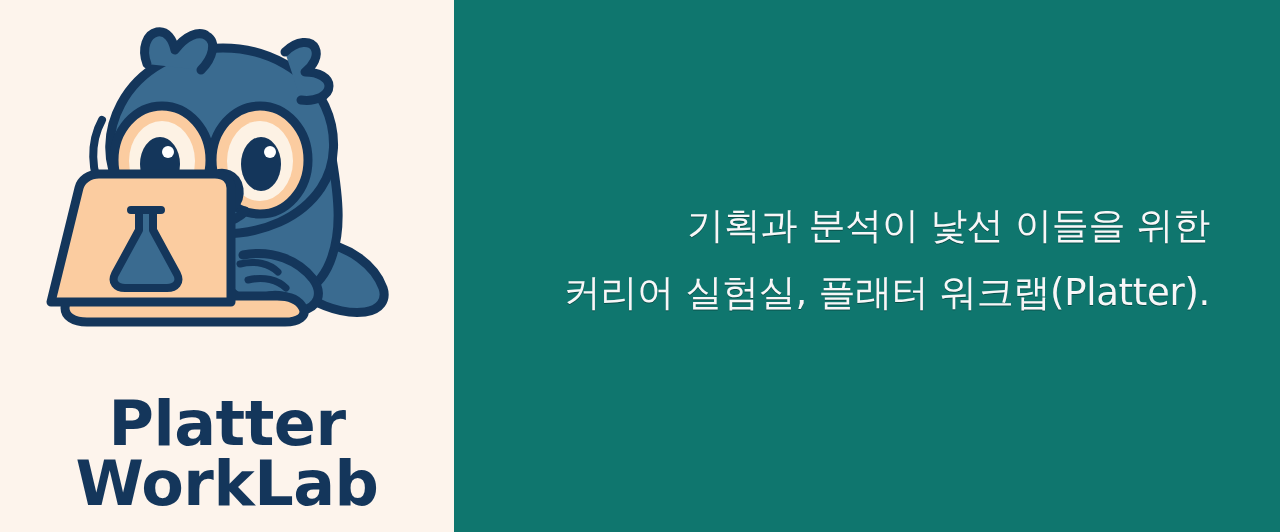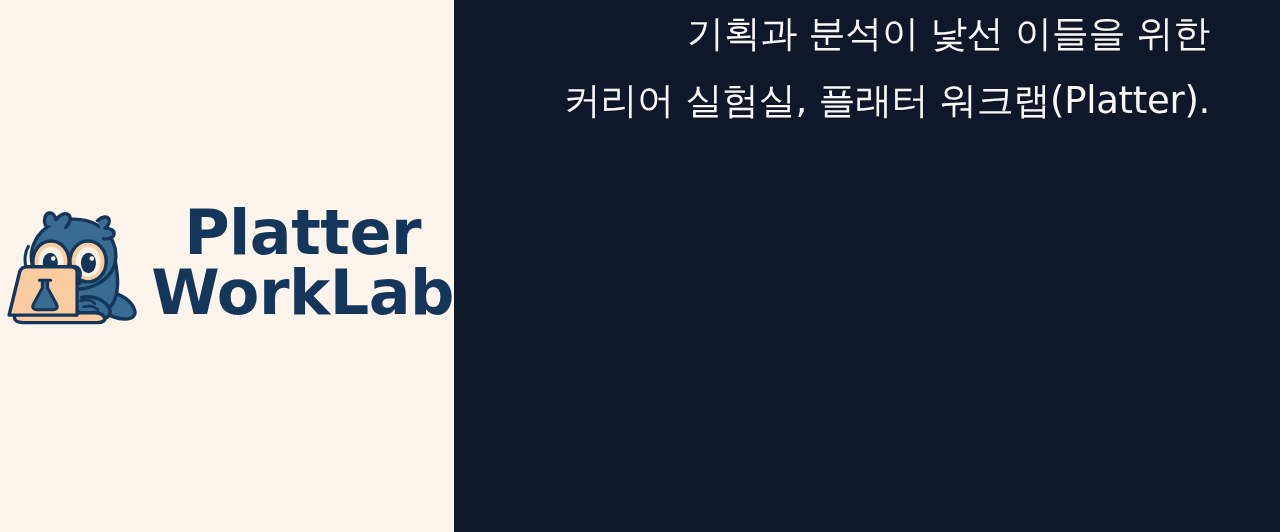--- a/index.html
+++ b/index.html
@@ -18,23 +18,24 @@
   }
 
   
   .brand-panel {
     position: relative;
     width: 454px;
     height: 532px;
     flex: 0 0 454px;
     background: #FDF4EC;
     display: flex;
-    flex-direction: row;
+    flex-direction: column;
     align-items: center;
     justify-content: flex-start;
+    gap: 36px;
   }
   .mascot-wrap {
     width: 400px;
     height: 352px;
     margin-top: 12px;
     display: block;
   }
   .mascot-wrap svg { display: block; width: 100%; height: 100%; }
 
   .wordmark {
@@ -47,25 +48,25 @@
     letter-spacing: -0.5px;
     font-family: "DejaVu Sans", "Liberation Sans", sans-serif;
   }
   .wordmark .line { display: block; white-space: nowrap; }
 
   
   .tagline-panel {
     position: relative;
     flex: 1 1 auto;
     height: 532px;
-    background: #0f172a;
+    background: #0f766e;
     display: flex;
     flex-direction: column;
     align-items: flex-end;
-    justify-content: flex-start;
+    justify-content: center;
     padding: 0 70px 14px 40px;
     box-sizing: border-box;
   }
   .tagline {
     text-align: right;
     color: #F7F7F8;
     font-size: 37px;
     line-height: 67px;
     font-weight: 500;
     letter-spacing: -0.3px;

